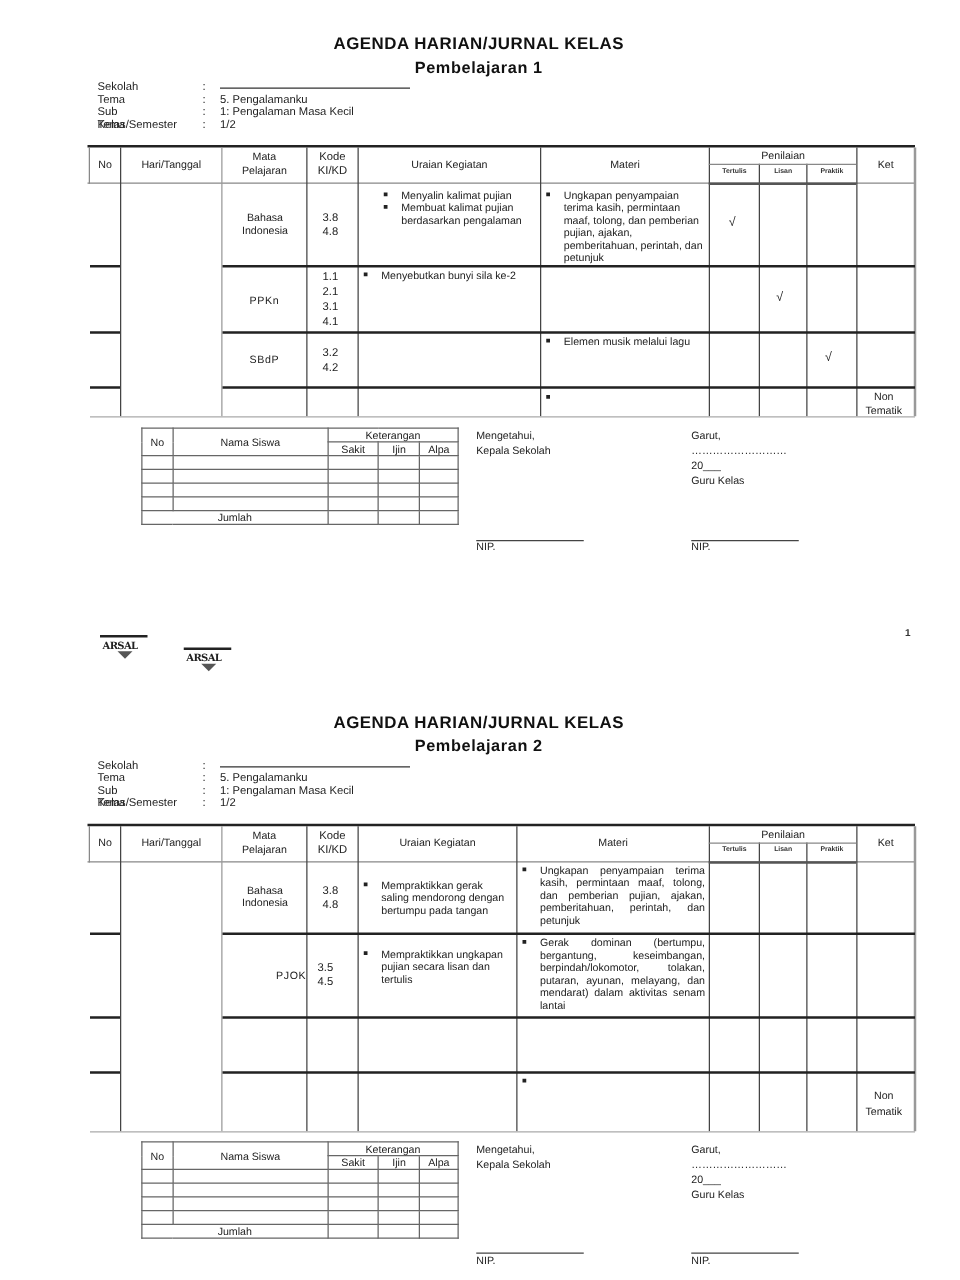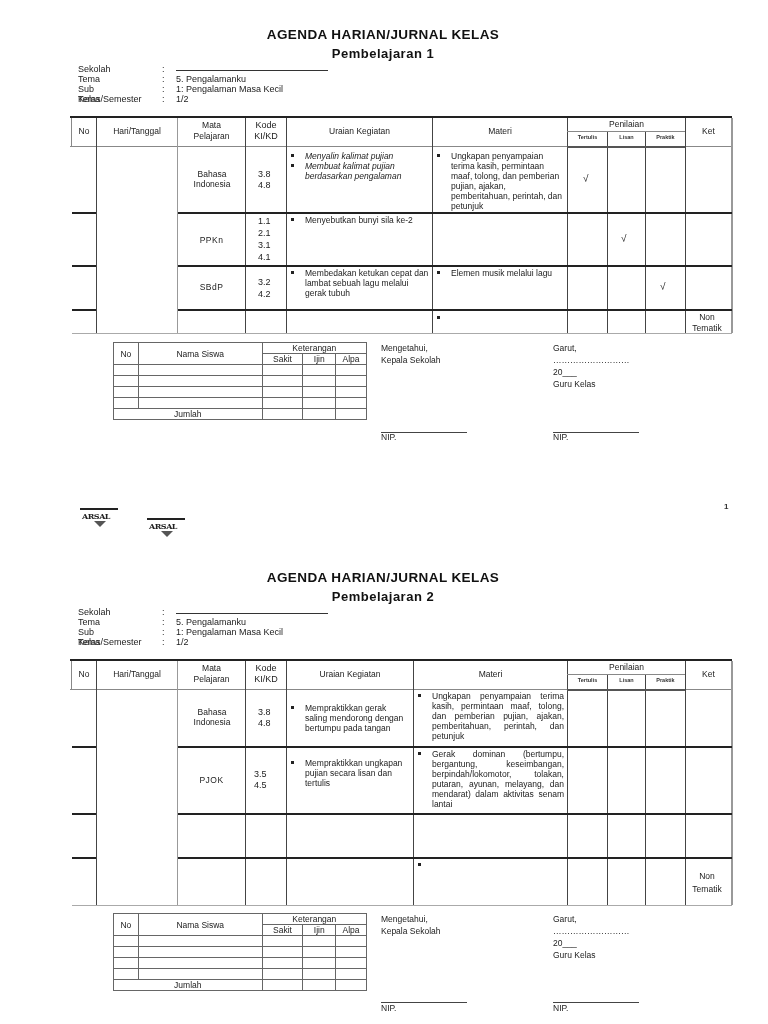--- a/index.html
+++ b/index.html
@@ -107,21 +107,21 @@
   <div class="hdr" style="left:433px;top:126px;width:134px;">Materi</div>
   <div class="hdr" style="left:568px;top:119px;width:117px;">Penilaian</div>
   <div class="tiny" style="left:568px;top:134px;width:39px;">Tertulis</div>
   <div class="tiny" style="left:608px;top:134px;width:37px;">Lisan</div>
   <div class="tiny" style="left:646px;top:134px;width:39px;">Praktik</div>
   <div class="hdr" style="left:686px;top:126px;width:45px;">Ket</div>
 
   <div class="cell" style="left:188px;top:169px;width:48px;text-align:center;">Bahasa Indonesia</div>
   <div class="cell" style="left:258px;top:169px;white-space:pre;font-size:9px;line-height:11px;">3.8
 4.8</div>
-  <ul class="cell bullets" style="left:288px;top:151px;width:140px;font-style:italic;">
+  <ul class="cell bullets" style="left:304px;top:151px;width:140px;">
     <li>Menyalin kalimat pujian</li>
     <li>Membuat kalimat pujian berdasarkan pengalaman</li>
   </ul>
   <ul class="cell bullets" style="left:434px;top:151px;width:130px;">
     <li>Ungkapan penyampaian terima kasih, permintaan maaf, tolong, dan pemberian pujian, ajakan, pemberitahuan, perintah, dan petunjuk</li>
   </ul>
   <div class="check" style="left:583px;top:173px;">√</div>
 
   <div class="cell" style="left:178px;top:235px;width:67px;text-align:center;letter-spacing:0.5px;">PPKn</div>
   <div class="cell" style="left:258px;top:215px;white-space:pre;font-size:9px;line-height:12px;">1.1
@@ -129,23 +129,20 @@
 3.1
 4.1</div>
   <ul class="cell bullets" style="left:288px;top:215px;width:142px;">
     <li>Menyebutkan bunyi sila ke-2</li>
   </ul>
   <div class="check" style="left:621px;top:233px;">√</div>
 
   <div class="cell" style="left:178px;top:282px;width:67px;text-align:center;letter-spacing:0.5px;">SBdP</div>
   <div class="cell" style="left:258px;top:276px;white-space:pre;font-size:9px;line-height:12px;text-align:center;">3.2
 4.2</div>
-  <ul class="cell bullets" style="left:288px;top:268px;width:142px;">
-    <li>Membedakan ketukan cepat dan lambat sebuah lagu melalui gerak tubuh</li>
-  </ul>
   <ul class="cell bullets" style="left:434px;top:268px;width:130px;">
     <li>Elemen musik melalui lagu</li>
   </ul>
   <div class="check" style="left:660px;top:281px;">√</div>
 
   <ul class="cell bullets" style="left:434px;top:313px;width:130px;">
     <li></li>
   </ul>
   <div class="cell" style="left:690px;top:312px;width:34px;text-align:center;line-height:11px;">Non Tematik</div>
 
@@ -294,21 +291,21 @@
   <div class="cell" style="left:188px;top:707px;width:48px;text-align:center;">Bahasa Indonesia</div>
   <div class="cell" style="left:258px;top:707px;white-space:pre;font-size:9px;line-height:11px;">3.8
 4.8</div>
   <ul class="cell bullets" style="left:288px;top:703px;width:122px;">
     <li>Mempraktikkan gerak saling mendorong dengan bertumpu pada tangan</li>
   </ul>
   <ul class="cell bullets jus" style="left:415px;top:691px;width:149px;">
     <li>Ungkapan penyampaian terima kasih, permintaan maaf, tolong, dan pemberian pujian, ajakan, pemberitahuan, perintah, dan petunjuk</li>
   </ul>
 
-  <div class="cell" style="left:178px;top:775px;width:67px;text-align:center;letter-spacing:0.5px;">PJOK</div>
+  <div class="cell" style="left:178px;top:775px;width:67px;text-align:right;letter-spacing:0.5px;">PJOK</div>
   <div class="cell" style="left:254px;top:769px;white-space:pre;font-size:9px;line-height:11px;">3.5
 4.5</div>
   <ul class="cell bullets" style="left:288px;top:758px;width:122px;">
     <li>Mempraktikkan ungkapan pujian secara lisan dan tertulis</li>
   </ul>
   <ul class="cell bullets jus" style="left:415px;top:749px;width:149px;">
     <li>Gerak dominan (bertumpu, bergantung, keseimbangan, berpindah/lokomotor, tolakan, putaran, ayunan, melayang, dan mendarat) dalam aktivitas senam lantai</li>
   </ul>
 
   <ul class="cell bullets" style="left:415px;top:860px;width:140px;">

